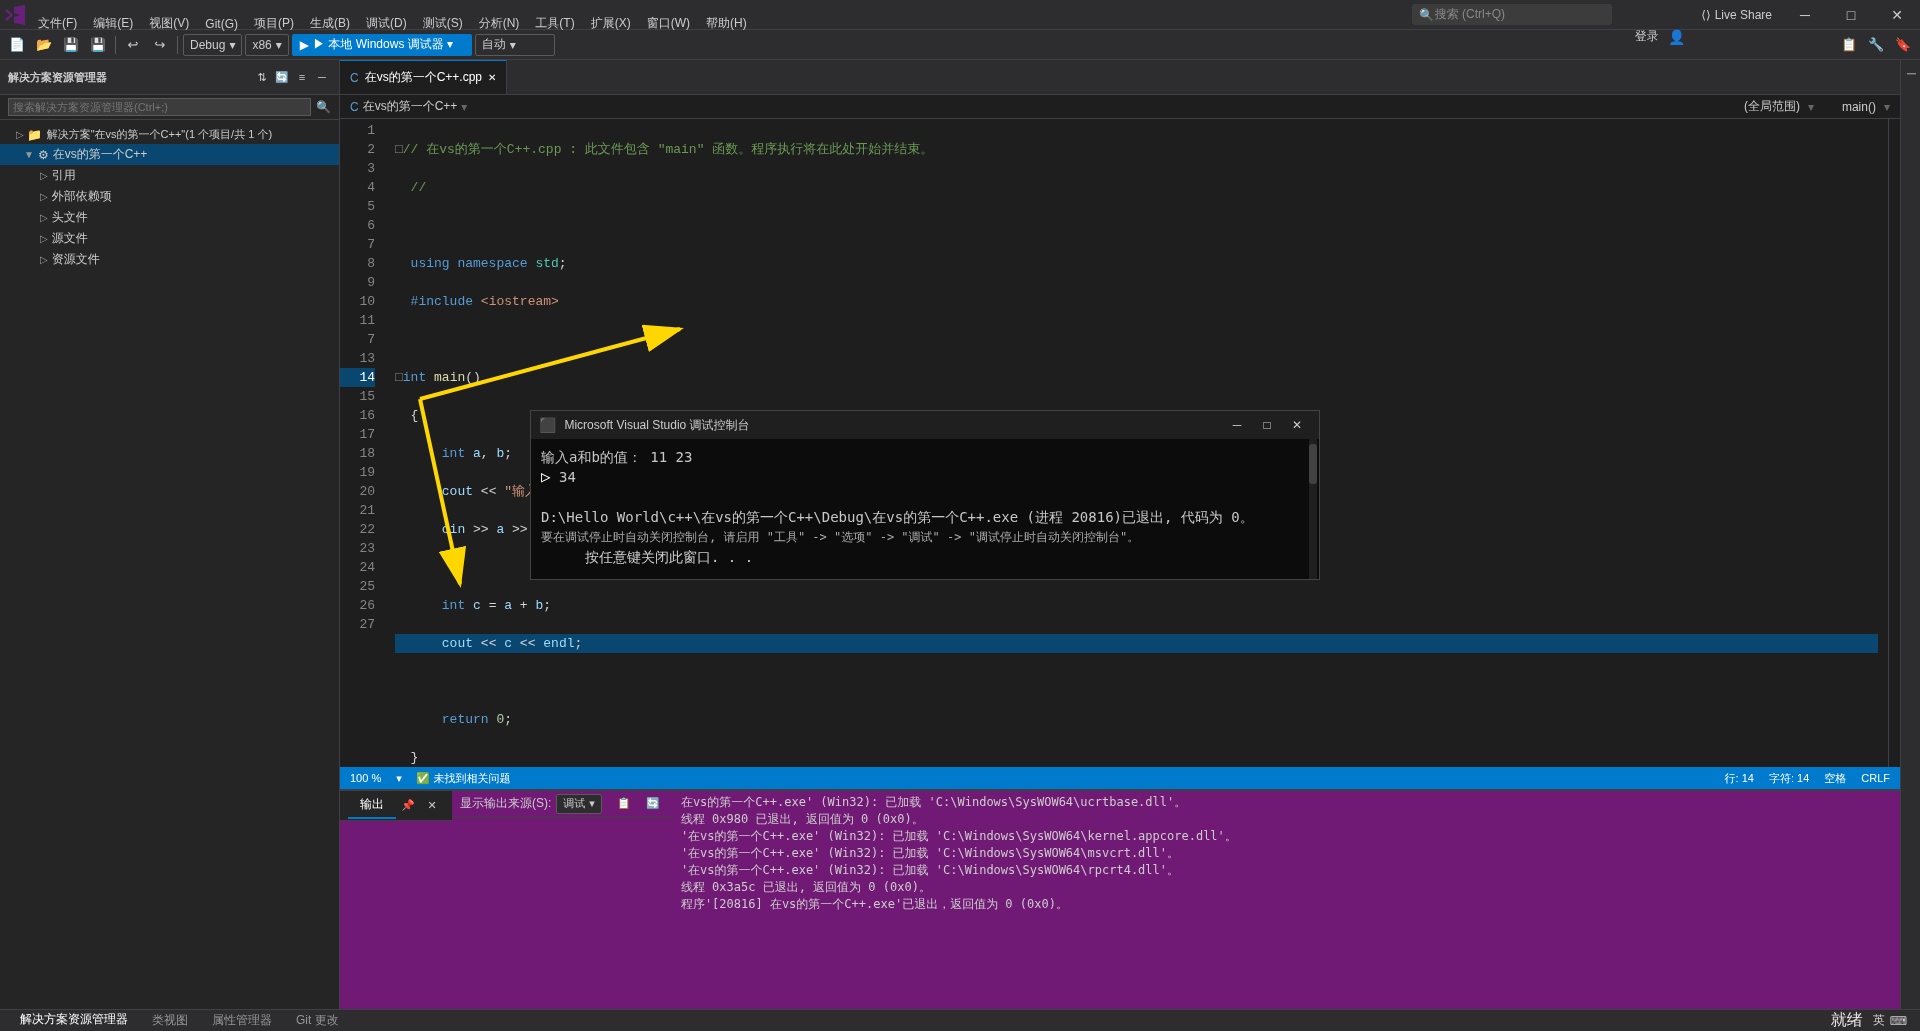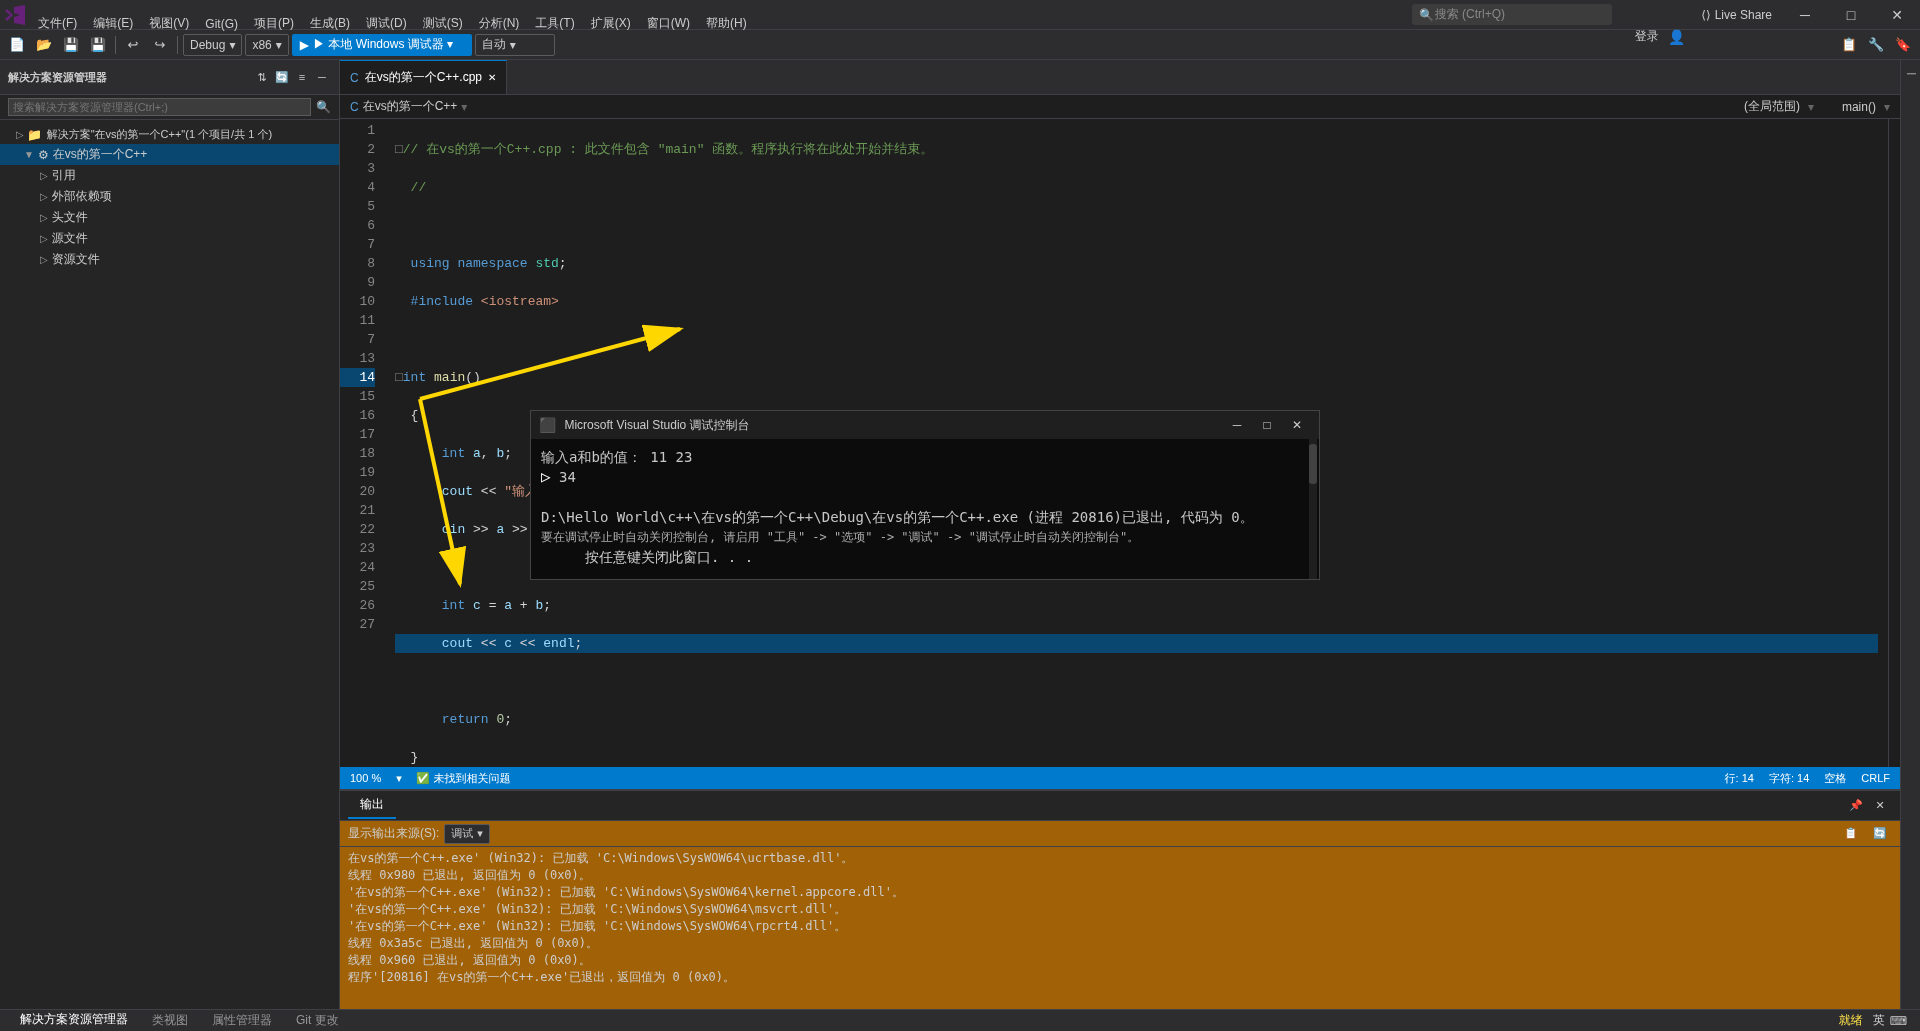--- a/index.html
+++ b/index.html
@@ -410,24 +410,24 @@
 
     .editor-main {
       display: flex;
       flex: 1;
       overflow: hidden;
     }
 
     
     #bottom-section {
       height: 220px;
-      background: #a16207;
+      background: #701a75;
       border-top: 2px solid #3f3f46;
       display: flex;
-      flex-direction: column;
+      flex-direction: row;
     }
     #bs-header {
       display: flex;
       align-items: center;
       height: 30px;
       background: #252526;
       padding: 0 8px;
       border-bottom: 1px solid #3f3f46;
     }
     .bs-tab {
@@ -734,39 +734,38 @@
         <div class="toolbar-btn" style="font-size:11px;">📋</div>
         <div class="toolbar-btn" style="font-size:11px;">🔄</div>
       </div>
       <div id="bs-content">
         <div class="bs-line">在vs的第一个C++.exe' (Win32): 已加载 'C:\Windows\SysWOW64\ucrtbase.dll'。</div>
         <div class="bs-line">线程 0x980 已退出, 返回值为 0 (0x0)。</div>
         <div class="bs-line">'在vs的第一个C++.exe' (Win32): 已加载 'C:\Windows\SysWOW64\kernel.appcore.dll'。</div>
         <div class="bs-line">'在vs的第一个C++.exe' (Win32): 已加载 'C:\Windows\SysWOW64\msvcrt.dll'。</div>
         <div class="bs-line">'在vs的第一个C++.exe' (Win32): 已加载 'C:\Windows\SysWOW64\rpcrt4.dll'。</div>
         <div class="bs-line">线程 0x3a5c 已退出, 返回值为 0 (0x0)。</div>
-        <div class="bs-line">线程 0x960 已退出, 返回值为 0 (0x0)。</div>
         <div class="bs-line">程序'[20816] 在vs的第一个C++.exe'已退出，返回值为 0 (0x0)。</div>
       </div>
     </div>
 
   </div>
 
   <div id="right-sidebar">
     <div class="rs-btn" style="writing-mode:vertical-rl; font-size:9px; color:#ccc; white-space:nowrap; transform:rotate(180deg);">|</div>
   </div>
 </div>
 
 <div style="height:22px; background:#2d2d30; display:flex; align-items:center; padding:0 8px; border-top:1px solid #3f3f46;">
   <div class="bs-tab active">解决方案资源管理器</div>
   <div class="bs-tab">类视图</div>
   <div class="bs-tab">属性管理器</div>
   <div class="bs-tab">Git 更改</div>
   <div style="flex:1;"></div>
-  <span style="font-size:12px; color:#fde047; padding:0 10px;">就绪</span>
+  <span style="font-size:16px; color:#e5e5e5; padding:0 10px;">就绪</span>
   <span style="font-size:12px; margin-right:5px;">英</span>
   <span style="font-size:12px; margin-right:5px;">⌨</span>
 </div>
 
 <div id="console-popup">
   <div id="console-titlebar">
     <span class="console-icon">⬛</span>
     <span>Microsoft Visual Studio 调试控制台</span>
     <div id="console-controls">
       <div class="console-btn">─</div>

